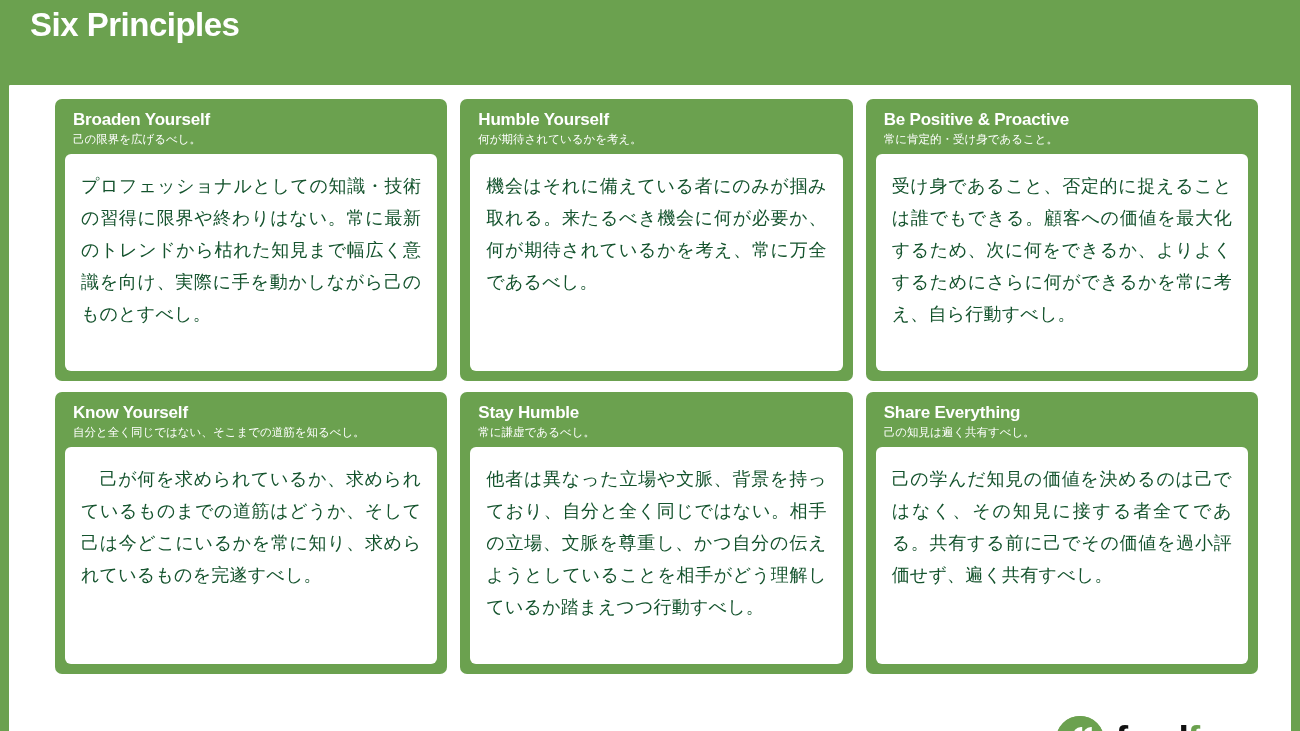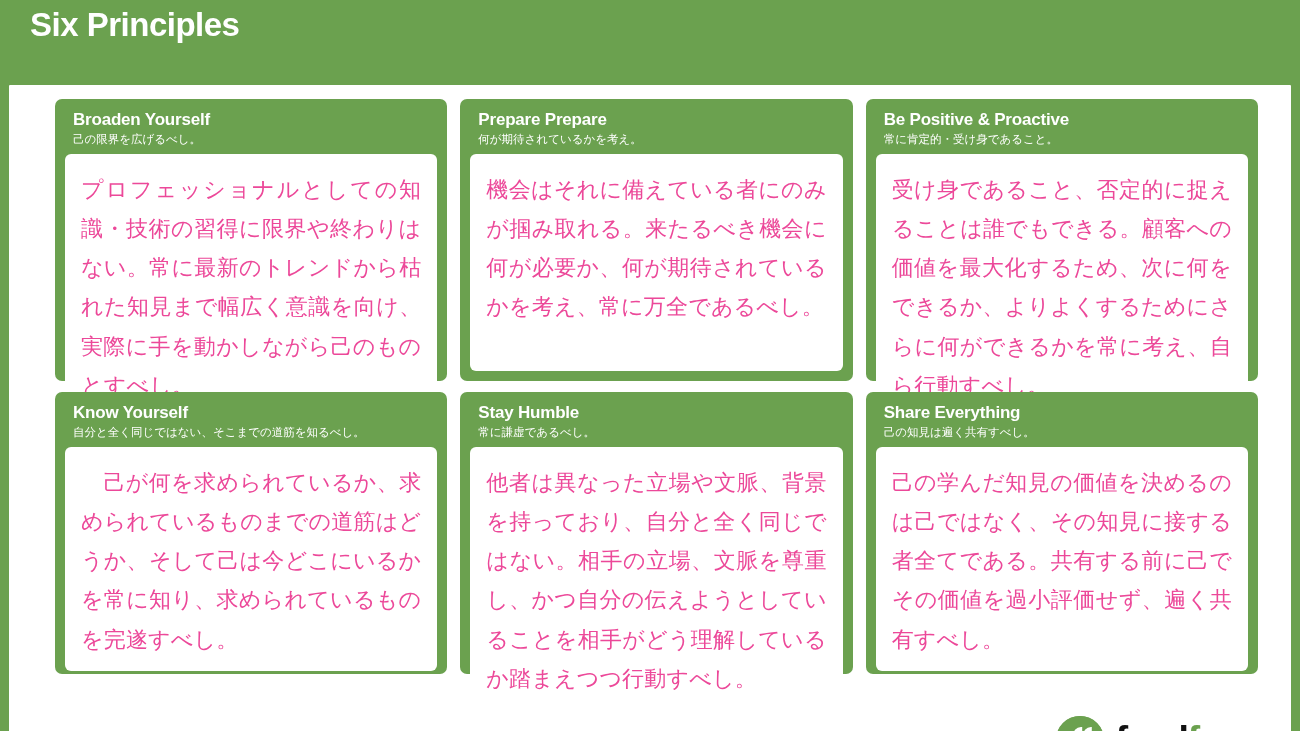--- a/index.html
+++ b/index.html
@@ -74,22 +74,22 @@
 
   .card-body{
     margin-top:8px;
     flex:1 1 auto;
     background:#ffffff;
     border-radius:6px;
     padding:16px 16px 12px 16px;
     box-sizing:border-box;
   }
   .card-text{
-    color:#ec4899;
-    font-size:22px;
+    color:#14532d;
+    font-size:18px;
     line-height:1.78;
     letter-spacing:0.2px;
     font-family:"DejaVu Serif", serif;
     text-align:justify;
   }
 
   
   .page-number{
     position:absolute;
     left:18px; bottom:14px;
@@ -137,21 +137,21 @@
         <div class="card-title">Broaden Yourself</div>
         <div class="card-subtitle">己の限界を広げるべし。</div>
       </div>
       <div class="card-body">
         <div class="card-text">プロフェッショナルとしての知識・技術の習得に限界や終わりはない。常に最新のトレンドから枯れた知見まで幅広く意識を向け、実際に手を動かしながら己のものとすべし。</div>
       </div>
     </div>
 
     <div class="card">
       <div class="card-head">
-        <div class="card-title">Prepare Prepare</div>
+        <div class="card-title">Humble Yourself</div>
         <div class="card-subtitle">何が期待されているかを考え。</div>
       </div>
       <div class="card-body">
         <div class="card-text">機会はそれに備えている者にのみが掴み取れる。来たるべき機会に何が必要か、何が期待されているかを考え、常に万全であるべし。</div>
       </div>
     </div>
 
     <div class="card">
       <div class="card-head">
         <div class="card-title">Be Positive &amp; Proactive</div>

